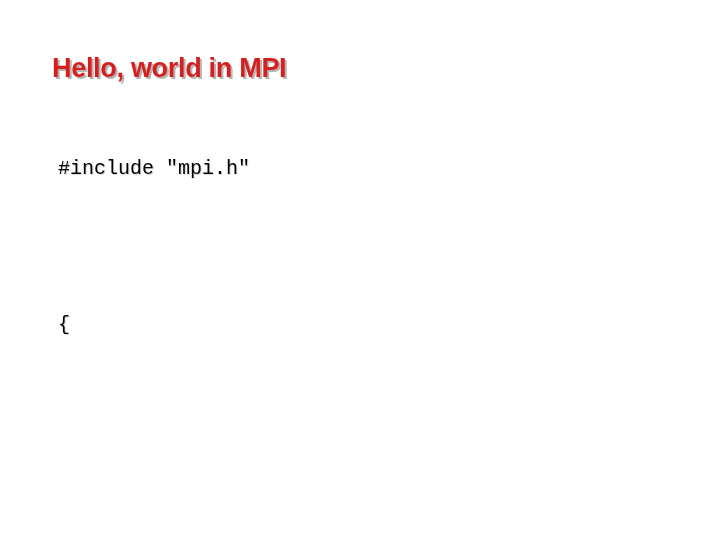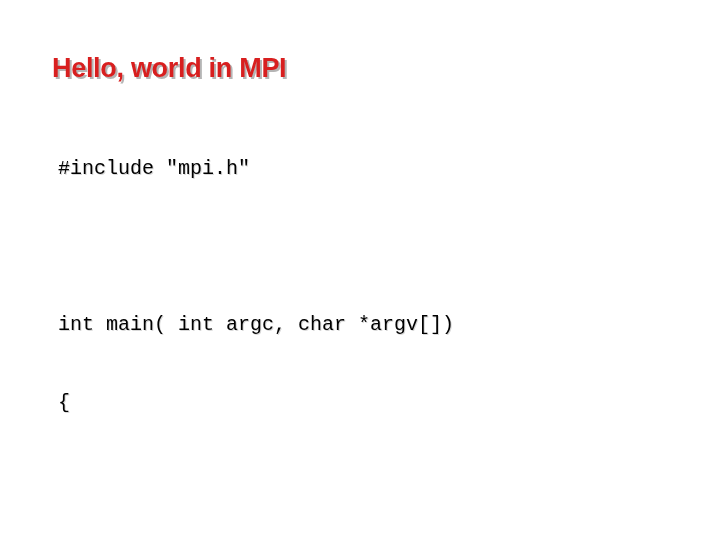--- a/index.html
+++ b/index.html
@@ -54,21 +54,20 @@
 </head>
 <body>
 
 <div class="slide">
 
   <div class="slide-title">Hello, world in MPI</div>
 
   <div class="code-block">
     <div class="code-line">#include "mpi.h"</div>
     <div class="code-line blank"></div>
-    <div class="code-line">int main( int argc, char *argv[])</div>
     <div class="code-line">{</div>
     
     
     
     
     
     
     
     
     

